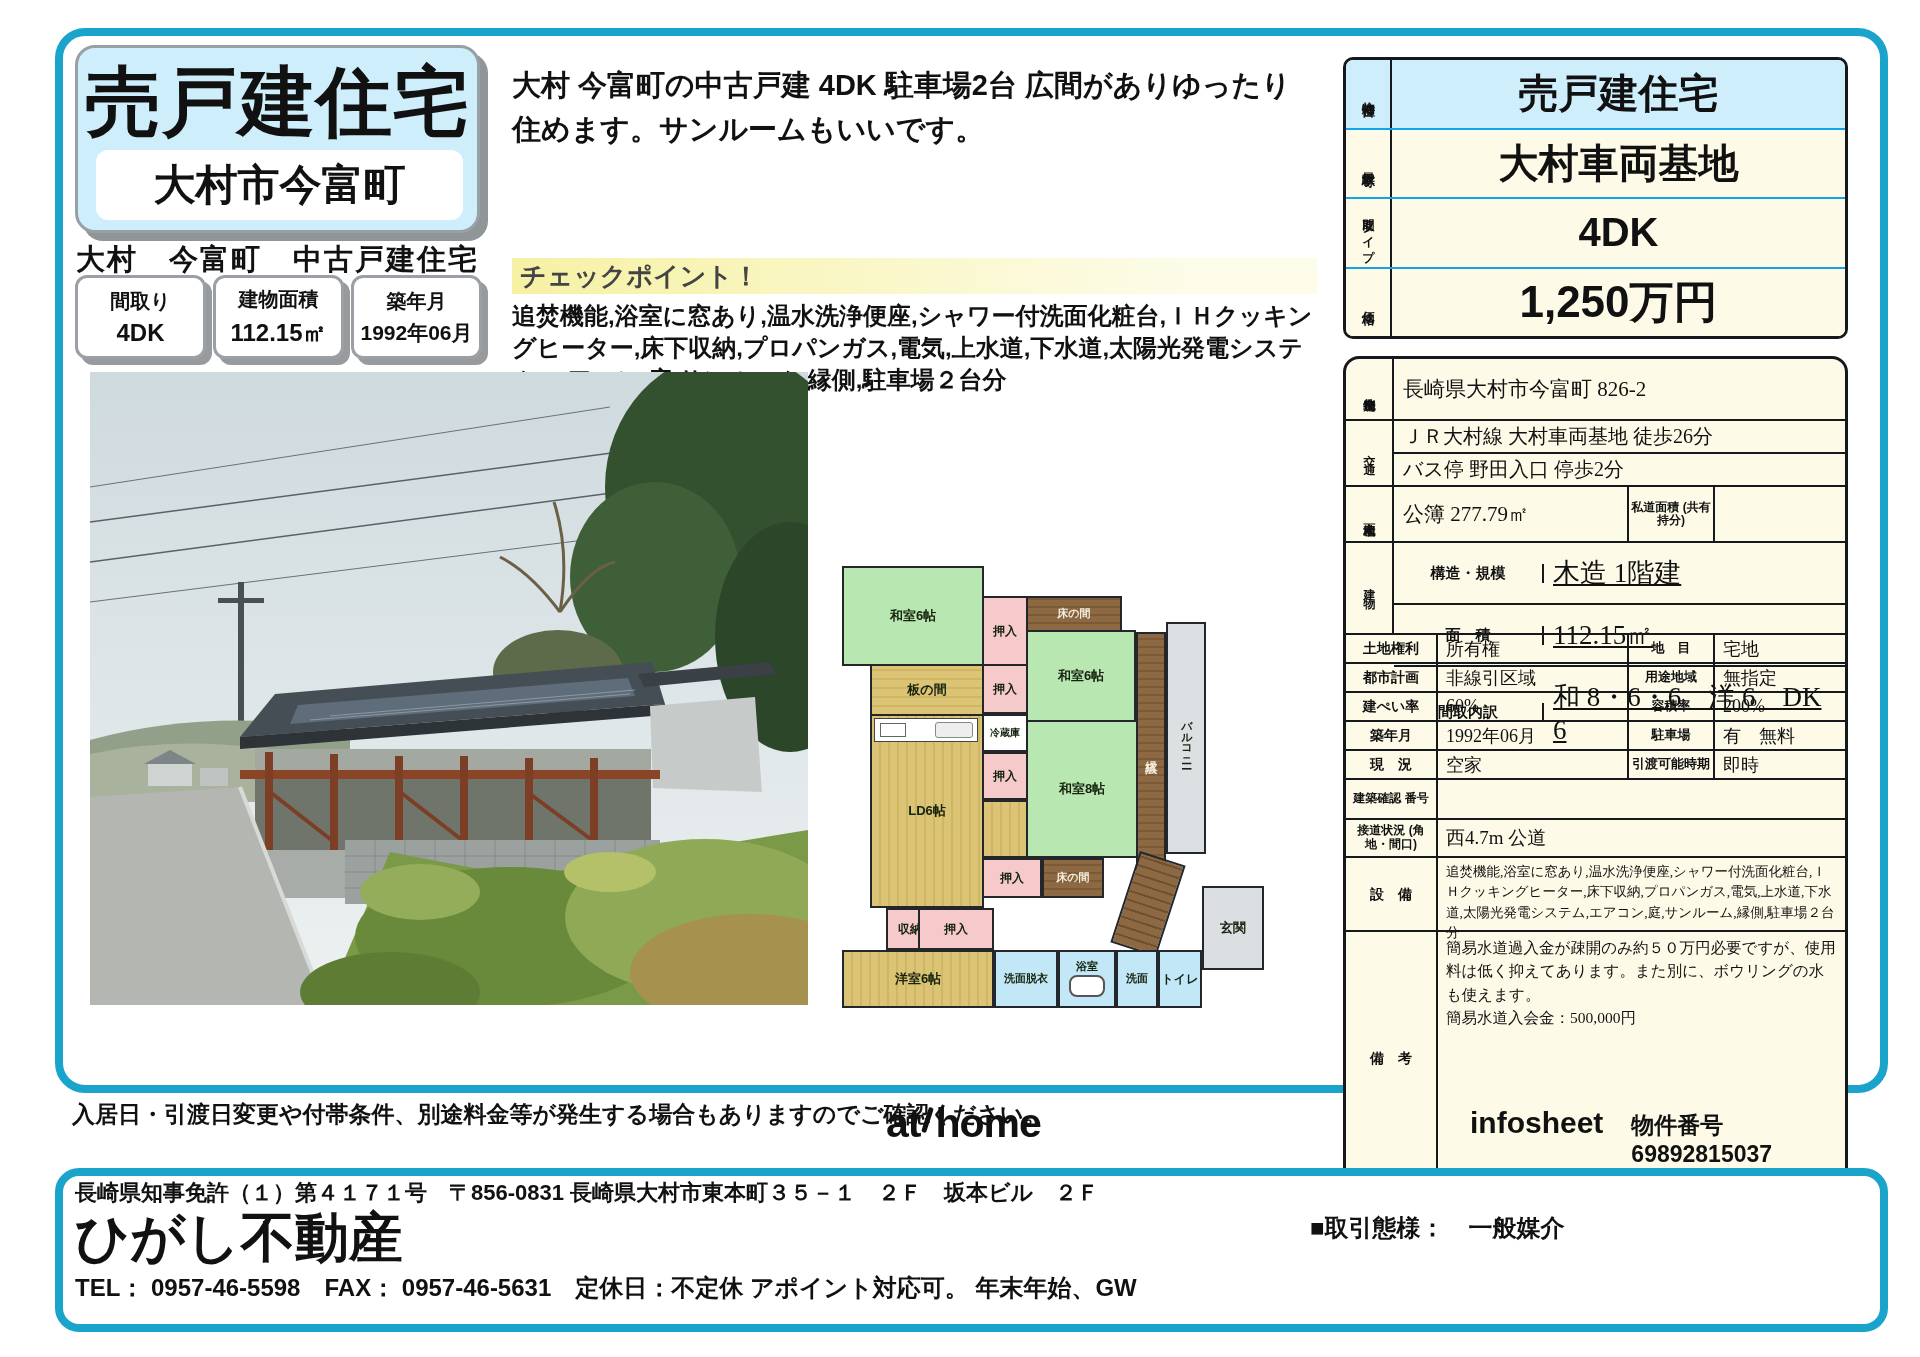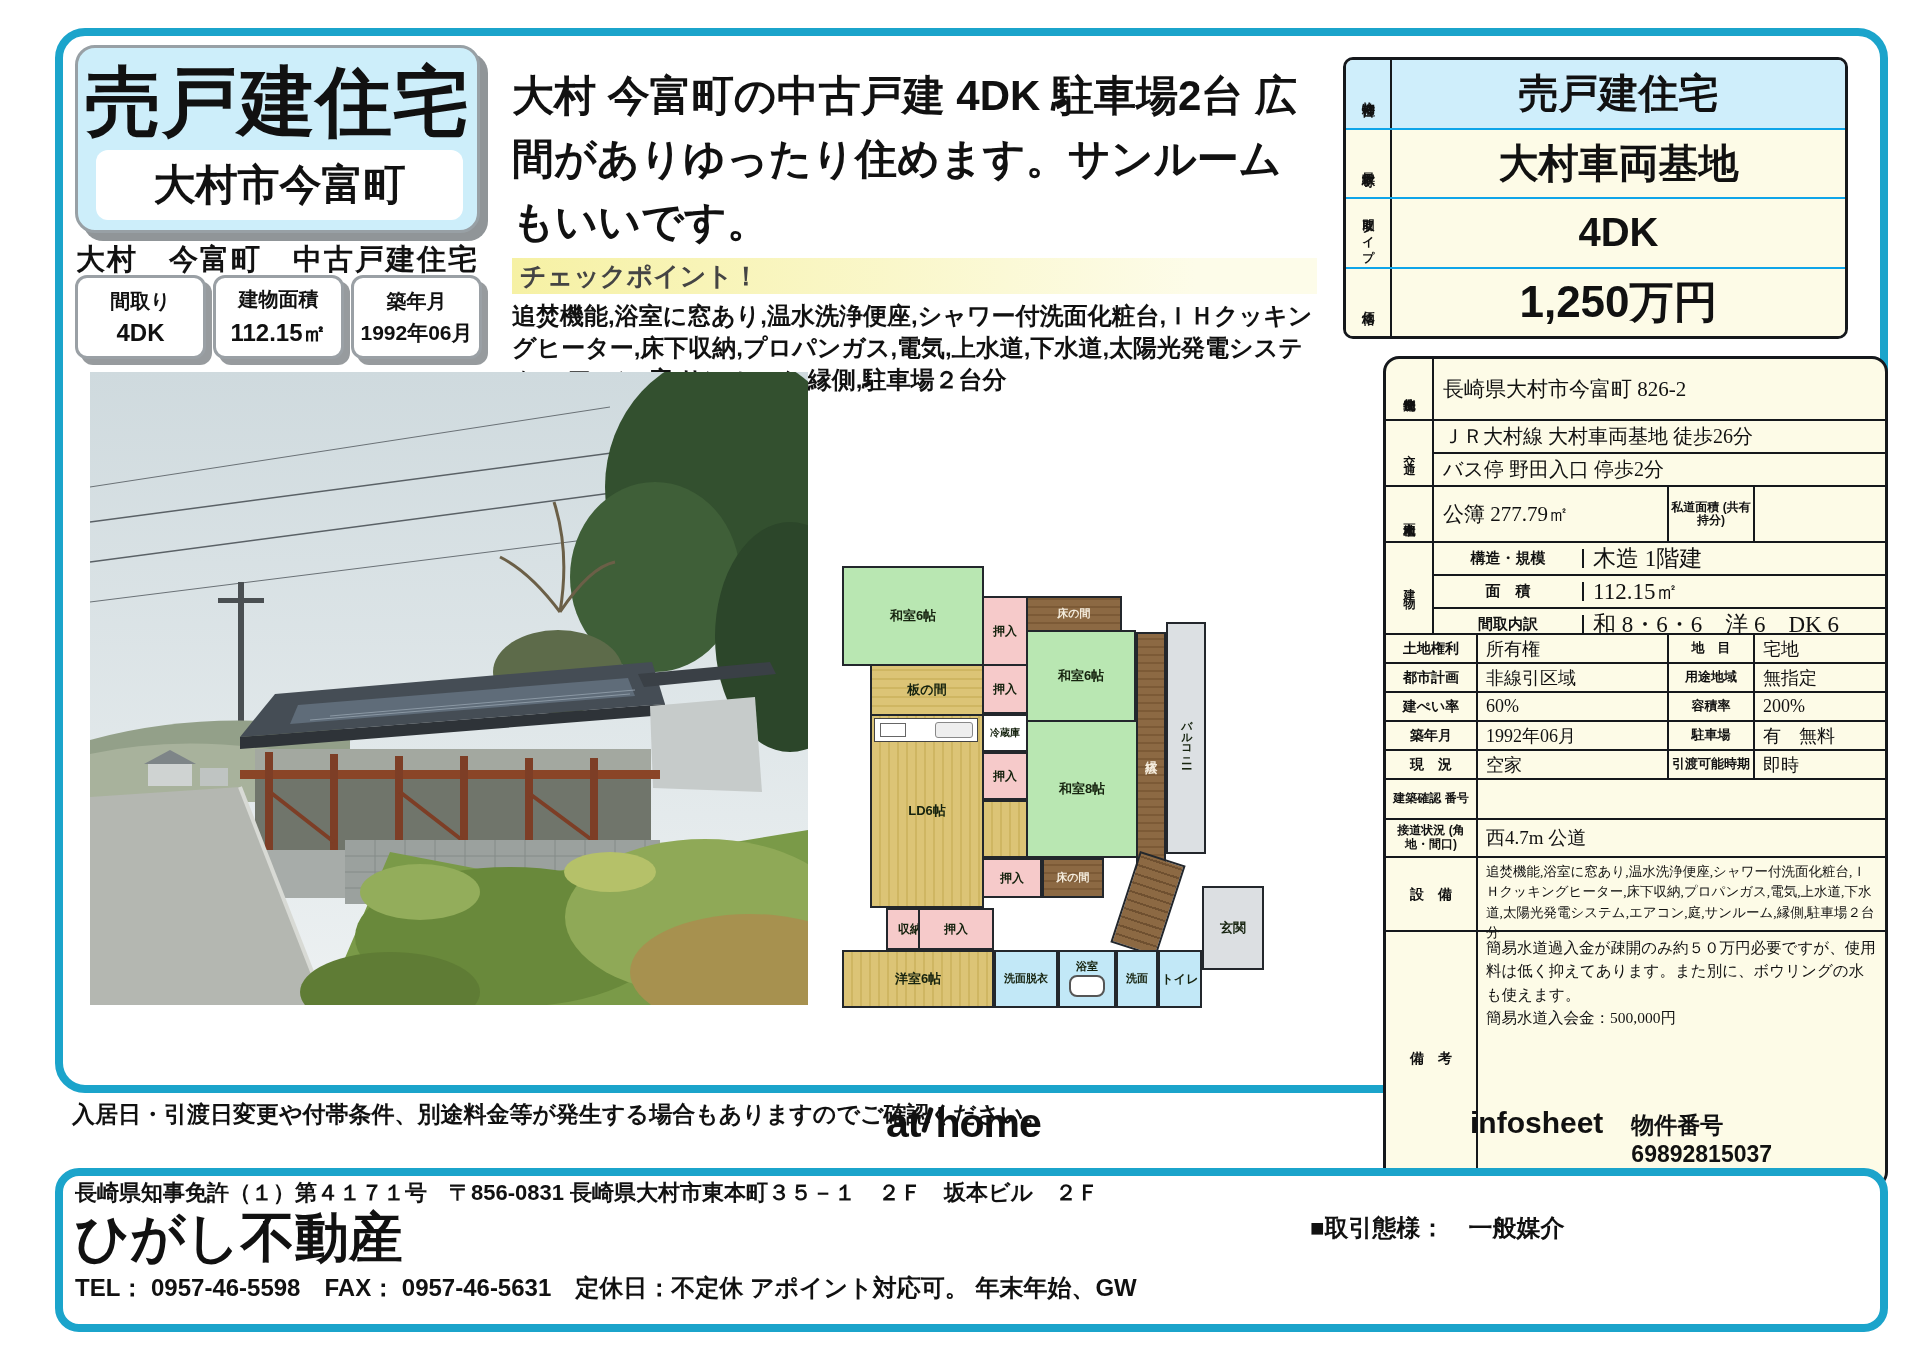--- a/index.html
+++ b/index.html
@@ -24,21 +24,21 @@
     font-size:29px; font-weight:800; letter-spacing:2px; }
   .spec-box { position:absolute; top:275px; width:131px; height:84px; background:#fff;
     border:3px solid #9aa0a5; border-radius:12px; box-shadow:6px 6px 0 rgba(125,130,134,.8);
     display:flex; flex-direction:column; align-items:center; justify-content:center; gap:4px; }
   .spec-box .lab { font-size:20px; font-weight:600; }
   .spec-box .val { font-size:24px; font-weight:800; }
   .spec-box.b1 { left:75px; } .spec-box.b2 { left:213px; } .spec-box.b3 { left:351px; }
   .spec-box.b3 .val { font-size:21px; }
 
   
-  .catch { position:absolute; left:512px; top:64px; width:805px; font-size:42px; font-weight:800;
+  .catch { position:absolute; left:512px; top:64px; width:805px; font-size:29px; font-weight:800;
     line-height:1.5; letter-spacing:0; }
   .checkpoint { position:absolute; left:512px; top:258px; width:805px; height:36px;
     background:linear-gradient(to right,#f6f1a4,#fdfce9 85%);
     font-size:26px; font-weight:800; color:#444; display:flex; align-items:center; padding-left:8px; }
   .features { position:absolute; left:512px; top:300px; width:812px; font-size:24px;
     font-weight:600; line-height:1.33; }
 
   
   .sum-table { position:absolute; left:1343px; top:57px; width:505px; height:282px;
     border:3px solid #15181c; border-radius:10px; overflow:hidden; display:flex; flex-direction:column; }
@@ -48,37 +48,37 @@
     justify-content:center; writing-mode:vertical-rl; text-orientation:upright;
     font-size:13px; font-weight:700; letter-spacing:1px; }
   .sum-val { flex:1; display:flex; align-items:center; justify-content:center;
     font-size:40px; font-weight:800; }
   .sum-row.r2 .sum-lab { font-size:12px; }
   .sum-row.r3 .sum-val { font-size:44px; }
 
   
   .dt { position:absolute; left:1343px; top:356px; width:505px; height:832px;
     border:3px solid #15181c; border-radius:16px; background:#fdfbe7; overflow:hidden;
-    display:flex; flex-direction:column;margin-left:40px; }
+    display:flex; flex-direction:column; }
   .dt-row { display:flex; border-top:2px solid #15181c; flex:0 0 auto; }
   .dt-row:first-child { border-top:none; }
   .serif { font-family:"Liberation Serif","DejaVu Serif",serif; }
   .vlab { width:48px; flex:0 0 48px; border-right:2px solid #15181c; display:flex; align-items:center;
     justify-content:center; writing-mode:vertical-rl; text-orientation:upright;
     font-size:12px; font-weight:700; }
   .dt-val { flex:1; display:flex; align-items:center; padding:2px 9px; font-size:21px; }
   .stack { flex:1; display:flex; flex-direction:column; }
   .stack > div { flex:1; display:flex; align-items:center; padding:0 9px; font-size:20px;
     border-top:2px solid #15181c; }
   .stack > div:first-child { border-top:none; }
   .sublab { width:150px; flex:0 0 150px; border-right:2px solid #15181c; display:flex;
     align-items:center; justify-content:center; font-size:15px; font-weight:700;
     font-family:"Liberation Sans",sans-serif; }
   .bsub { display:flex; align-items:stretch; padding:0 !important; }
-  .bsub .v { flex:1; display:flex; align-items:center; padding:0 9px; font-size:23px; }
+  .bsub .v { flex:1; display:flex; align-items:center; padding:12px 9px; font-size:27px;text-decoration:underline; }
   .plab { width:92px; flex:0 0 92px; display:flex; align-items:center; justify-content:center;
     text-align:center; font-size:14px; font-weight:700; border-right:2px solid #15181c;
     font-family:"Liberation Sans",sans-serif; line-height:1.15; }
   .plab2 { width:88px; flex:0 0 88px; border-left:2px solid #15181c; border-right:2px solid #15181c;
     display:flex; align-items:center; justify-content:center; text-align:center;
     font-size:13px; font-weight:700; font-family:"Liberation Sans",sans-serif; line-height:1.1; }
   .pv1 { flex:1; display:flex; align-items:center; padding:0 8px; font-size:18px; }
   .pv2 { width:130px; flex:0 0 130px; display:flex; align-items:center; padding:0 8px; font-size:18px; }
   .small-lab { font-size:12px; }
   .wrap-val { align-items:flex-start !important; padding-top:4px !important;

